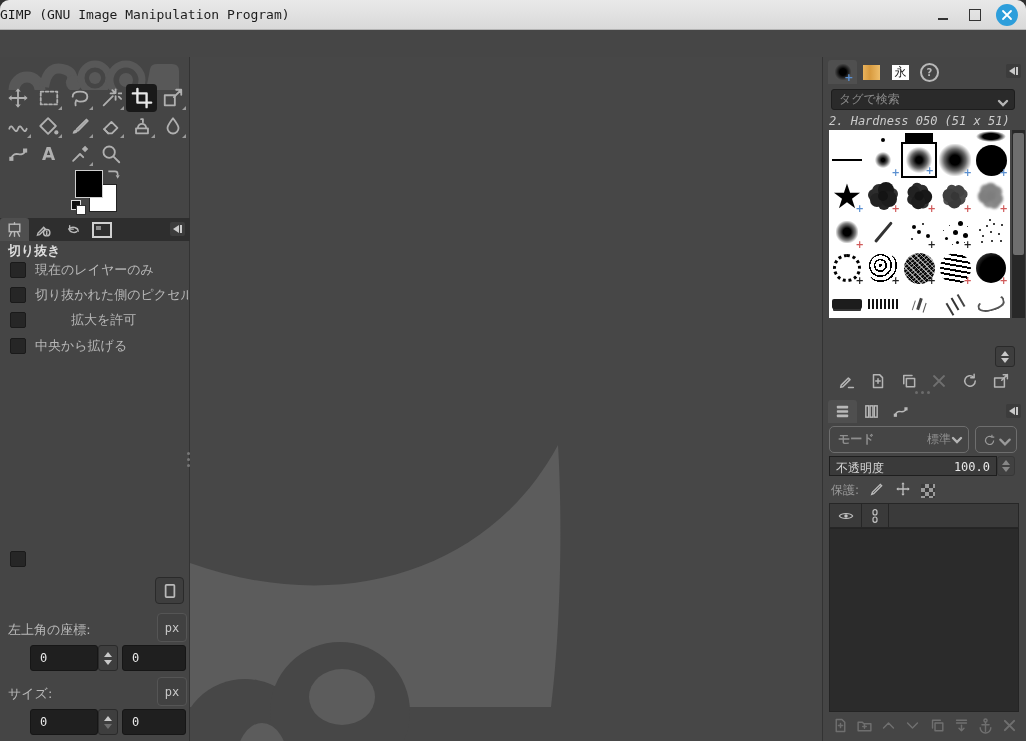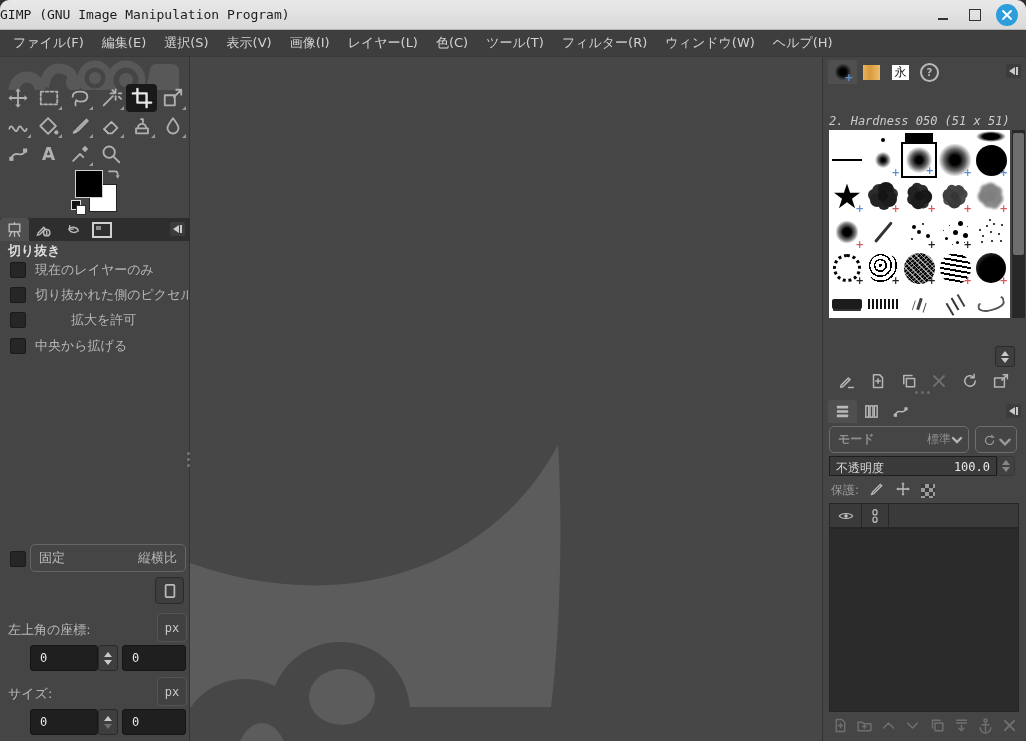--- a/index.html
+++ b/index.html
@@ -170,33 +170,20 @@
     <div class="tb-btn" id="btn-max">
         <div class="glyph"></div>
       </div>
     <div class="tb-btn" id="btn-close">
       <svg viewBox="0 0 12 12">
           <path d="M2 2L10 10M10 2L2 10" stroke="#fff" stroke-width="1.8" stroke-linecap="round"></path>
         </svg>
     </div>
   </div>
 
-  <div id="menubar">
-      <div class="menu-item">ファイル(F)</div>
-      <div class="menu-item">編集(E)</div>
-      <div class="menu-item">選択(S)</div>
-      <div class="menu-item">表示(V)</div>
-      <div class="menu-item">画像(I)</div>
-      <div class="menu-item">レイヤー(L)</div>
-      <div class="menu-item">色(C)</div>
-      <div class="menu-item">ツール(T)</div>
-      <div class="menu-item">フィルター(R)</div>
-      <div class="menu-item">ウィンドウ(W)</div>
-      <div class="menu-item">ヘルプ(H)</div>
-    </div>
 
   <div id="left-dock">
     <svg id="wilber-deco" width="190" height="33">
       <g fill="none" stroke="#585858">
         <path d="M14 33 A13 13 0 0 1 40 33" stroke-width="11"></path>
         <path d="M44 30 Q48 6 66 13 Q76 17 70 28" stroke-width="10"></path>
       </g>
       <g fill="#585858">
         <circle cx="74" cy="26" r="8"></circle>
         <circle cx="95" cy="21" r="6"></circle>
@@ -420,24 +407,20 @@
             <span class="cbox"></span>
             <span>拡大を許可</span>
           </div>
           <div class="cbrow" style="top: 96px;">
             <span class="cbox"></span>
             <span>中央から拡げる</span>
           </div>
         </div>
 
       <div class="cbox" id="fixed-cbox"></div>
-      <div id="fixed-frame">
-        <span>固定</span>
-        <span>縦横比</span>
-      </div>
 
       <div id="portrait-btn">
         <svg viewBox="0 0 16 18">
             <rect x="3" y="2" width="10" height="14" rx="1"></rect>
           </svg>
       </div>
 
       <div class="sec-label" style="top:380px">左上角の座標:</div>
       <div class="px-btn mono" style="top:372px">px</div>
       <div class="numfield mono" style="left:30px;top:404px;width:68px">0</div>
@@ -489,20 +472,26 @@
         </div>
         <div class="dtab">
           <span style="width:15px;height:15px;border:2px solid #b9b9b9;border-radius:50%;color:#b9b9b9;font-size:10px;font-weight:bold;display:flex;align-items:center;justify-content:center">?</span>
         </div>
       </div>
     <div class="tabmenu-btn" style="top:7px">
         <i class="tri"></i>
         <i class="bar"></i>
       </div>
 
+    <div id="search-box">
+      <span class="ph">タグで検索</span>
+      <span class="chev"><svg viewBox="0 0 12 12">
+            <path d="M2 4l4 4 4-4"></path>
+          </svg></span>
+    </div>
 
     <div id="brush-label">2. Hardness 050 (51 x 51)</div>
 
     <div id="brush-grid">
         <div class="brow rowtop">
           <div class="bcell"></div>
           <div class="bcell">
             <i class="bs-dot"></i>
           </div>
           <div class="bcell">

